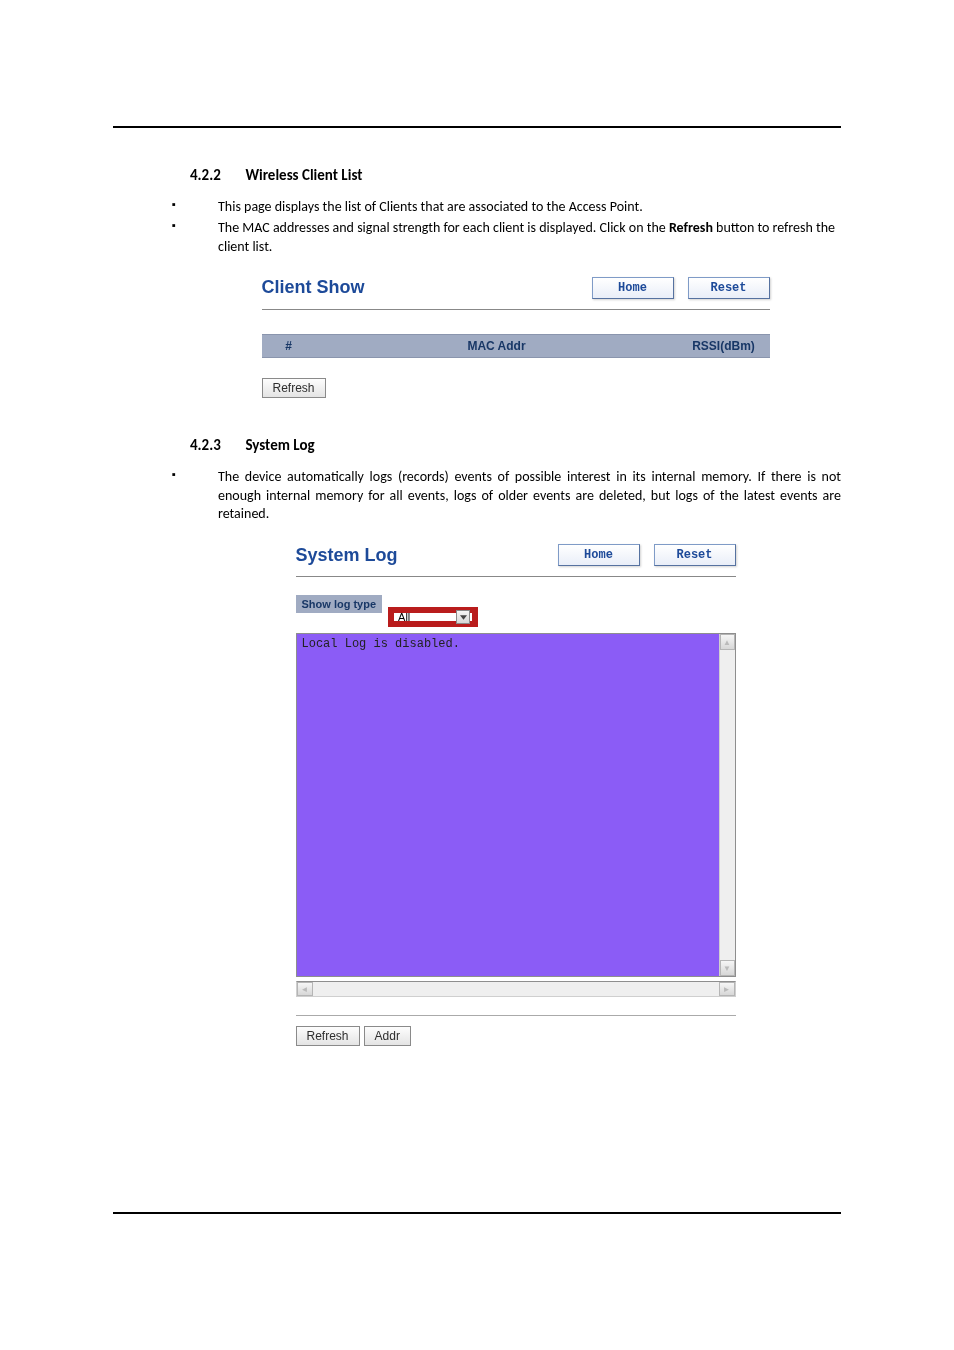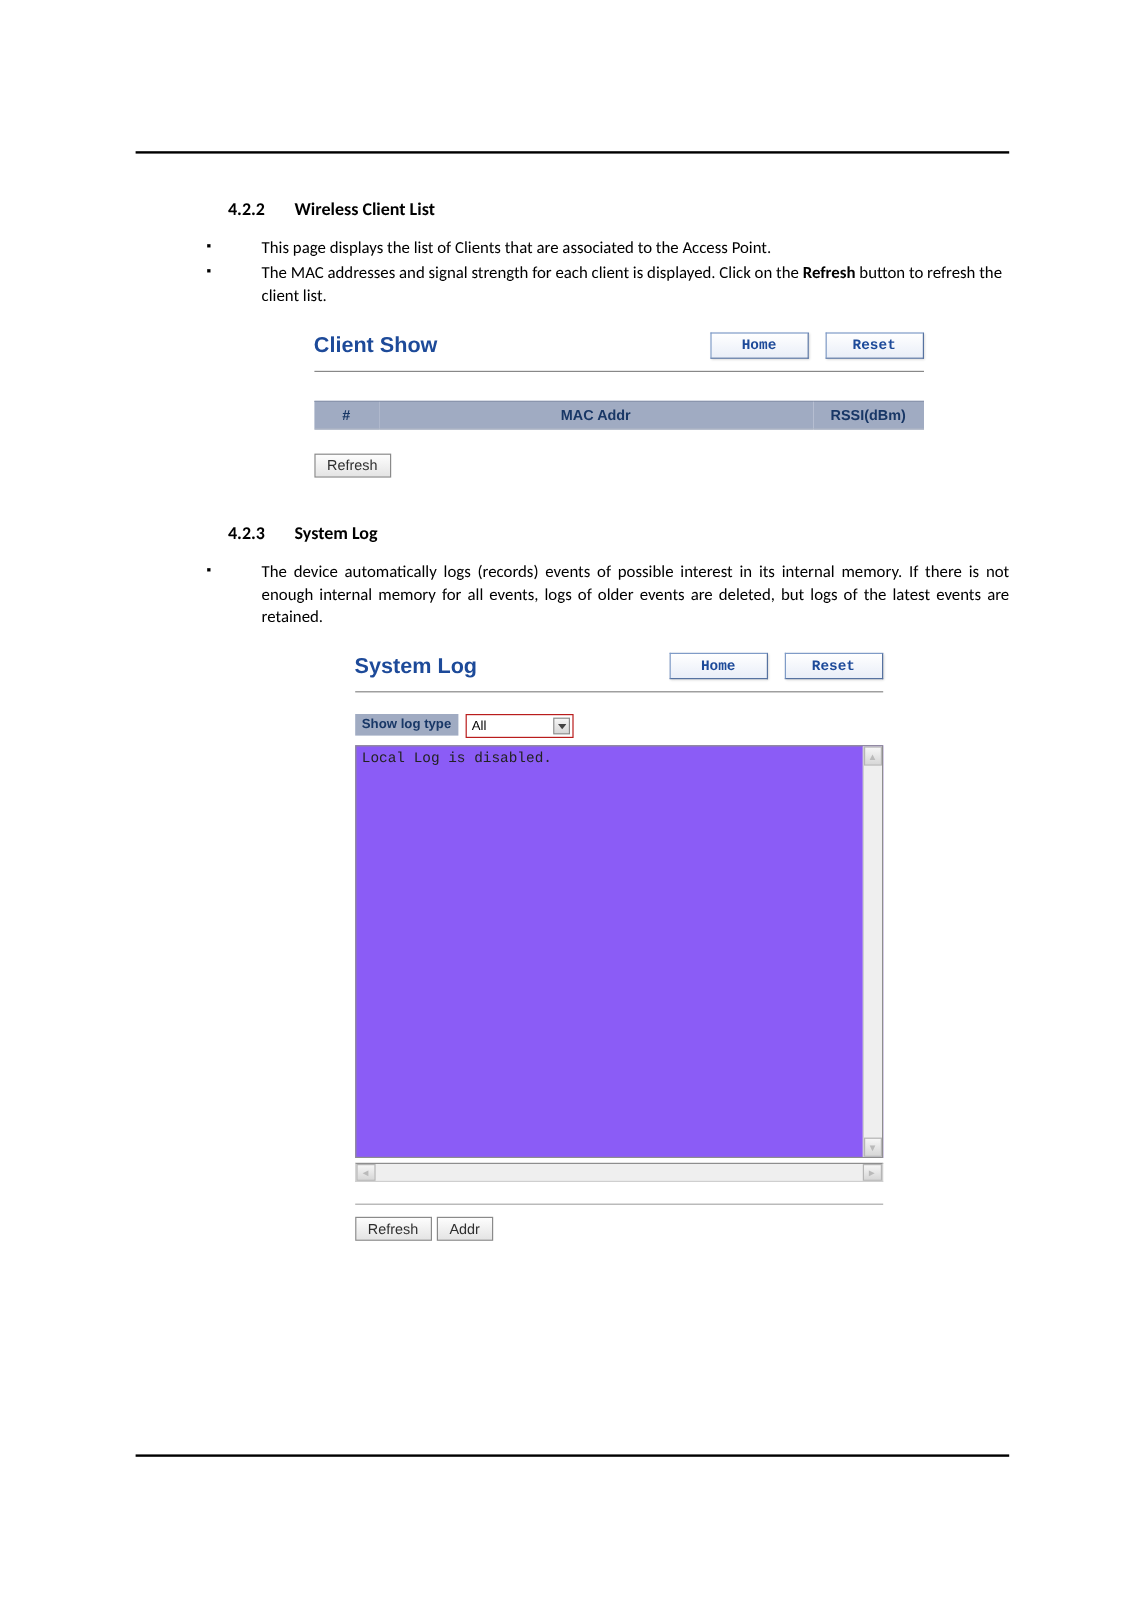--- a/index.html
+++ b/index.html
@@ -130,29 +130,30 @@
   }
   .show-label {
     background: #a0abc2;
     color: #183766;
     font-weight: bold;
     font-size: 11px;
     padding: 3px 6px;
     font-family: Tahoma, Arial, sans-serif;
   }
   .select-box {
-    border: 1px solid #b91c1c;
+    border: 6px solid #b91c1c;
     background: #fff;
     font-size: 11px;
     height: 20px;
     width: 90px;
     display: flex;
     align-items: center;
     justify-content: space-between;
     padding: 0 2px 0 4px;
+    margin-top: 12px;
   }
   .select-box .arrow {
     width: 14px;
     height: 14px;
     background: linear-gradient(#f6f6f6, #d7d7d7);
     border: 1px solid #8a8a8a;
     display: flex;
     align-items: center;
     justify-content: center;
   }

